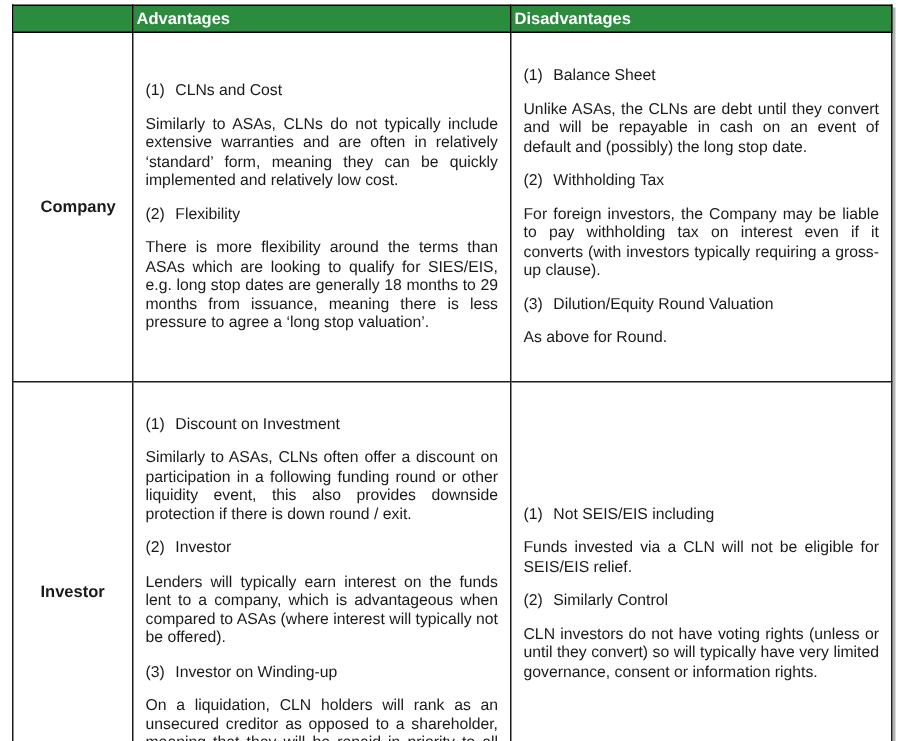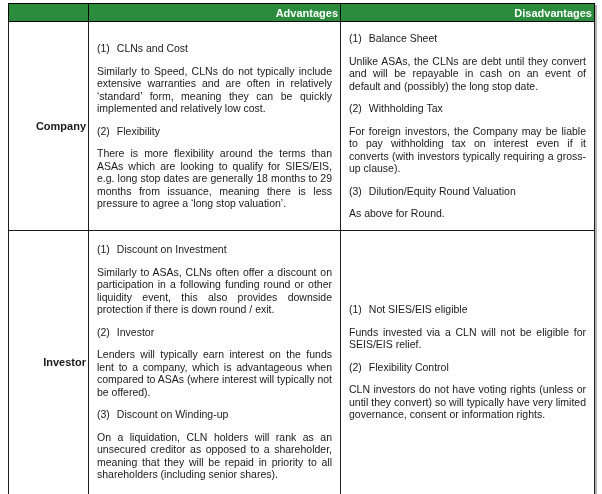--- a/index.html
+++ b/index.html
@@ -34,37 +34,37 @@
 
   th, td {
     border: 1.5px solid #1c1c1c;
     vertical-align: middle;
   }
   tr.header-row th {
     background: #2b8c3e;
     color: #ffffff;
     font-size: 11px;
     font-weight: bold;
-    text-align: right;
+    text-align: left;
     height: 15px;
     padding: 1px 2px;
     border-color: #000000;
   }
   tr.row-company { height: 203px; }
   tr.row-investor { height: 264px; }
 
   td.row-label {
-    text-align: right;
+    text-align: left;
     font-weight: bold;
     font-size: 11px;
     color: #1a1a1a;
-    padding: 2px;
+    padding: 18px;
   }
   td.content-cell {
-    padding: 10px 8px;
+    padding: 22px 8px;
     font-size: 10.5px;
     line-height: 12.5px;
     color: #1a1a1a;
   }
   .item-title {
     margin: 0 0 10px 0;
     font-style: normal;
     text-align: left;
     white-space: nowrap;
   }
@@ -94,21 +94,21 @@
         <th>Advantages</th>
         <th>Disadvantages</th>
       </tr>
     </thead>
     <tbody>
       <tr class="row-company">
         <td class="row-label">Company</td>
         <td class="content-cell">
           <div class="item">
             <p class="item-title"><span class="item-num">(1)</span><span>CLNs and Cost</span></p>
-            <p class="item-body">Similarly to Speed, CLNs do not typically include extensive warranties and are often in relatively ‘standard’ form, meaning they can be quickly implemented and relatively low cost.</p>
+            <p class="item-body">Similarly to ASAs, CLNs do not typically include extensive warranties and are often in relatively ‘standard’ form, meaning they can be quickly implemented and relatively low cost.</p>
           </div>
           <div class="item">
             <p class="item-title"><span class="item-num">(2)</span><span>Flexibility</span></p>
             <p class="item-body">There is more flexibility around the terms than ASAs which are looking to qualify for SIES/EIS, e.g. long stop dates are generally 18 months to 29 months from issuance, meaning there is less pressure to agree a ‘long stop valuation’.</p>
           </div>
         </td>
         <td class="content-cell">
           <div class="item">
             <p class="item-title"><span class="item-num">(1)</span><span>Balance Sheet</span></p>
             <p class="item-body">Unlike ASAs, the CLNs are debt until they convert and will be repayable in cash on an event of default and (possibly) the long stop date.</p>
@@ -128,30 +128,30 @@
         <td class="content-cell">
           <div class="item">
             <p class="item-title"><span class="item-num">(1)</span><span>Discount on Investment</span></p>
             <p class="item-body">Similarly to ASAs, CLNs often offer a discount on participation in a following funding round or other liquidity event, this also provides downside protection if there is down round / exit.</p>
           </div>
           <div class="item">
             <p class="item-title"><span class="item-num">(2)</span><span>Investor</span></p>
             <p class="item-body">Lenders will typically earn interest on the funds lent to a company, which is advantageous when compared to ASAs (where interest will typically not be offered).</p>
           </div>
           <div class="item">
-            <p class="item-title"><span class="item-num">(3)</span><span>Discount on Winding-up</span></p>
+            <p class="item-title"><span class="item-num">(3)</span><span>Investor on Winding-up</span></p>
             <p class="item-body">On a liquidation, CLN holders will rank as an unsecured creditor as opposed to a shareholder, meaning that they will be repaid in priority to all shareholders (including senior shares).</p>
           </div>
         </td>
         <td class="content-cell">
           <div class="item">
-            <p class="item-title"><span class="item-num">(1)</span><span>Not SIES/EIS eligible</span></p>
+            <p class="item-title"><span class="item-num">(1)</span><span>Not SEIS/EIS including</span></p>
             <p class="item-body">Funds invested via a CLN will not be eligible for SEIS/EIS relief.</p>
           </div>
           <div class="item">
-            <p class="item-title"><span class="item-num">(2)</span><span>Flexibility Control</span></p>
+            <p class="item-title"><span class="item-num">(2)</span><span>Similarly Control</span></p>
             <p class="item-body">CLN investors do not have voting rights (unless or until they convert) so will typically have very limited governance, consent or information rights.</p>
           </div>
         </td>
       </tr>
     </tbody>
   </table>
 </div>
 
 </body></html>

